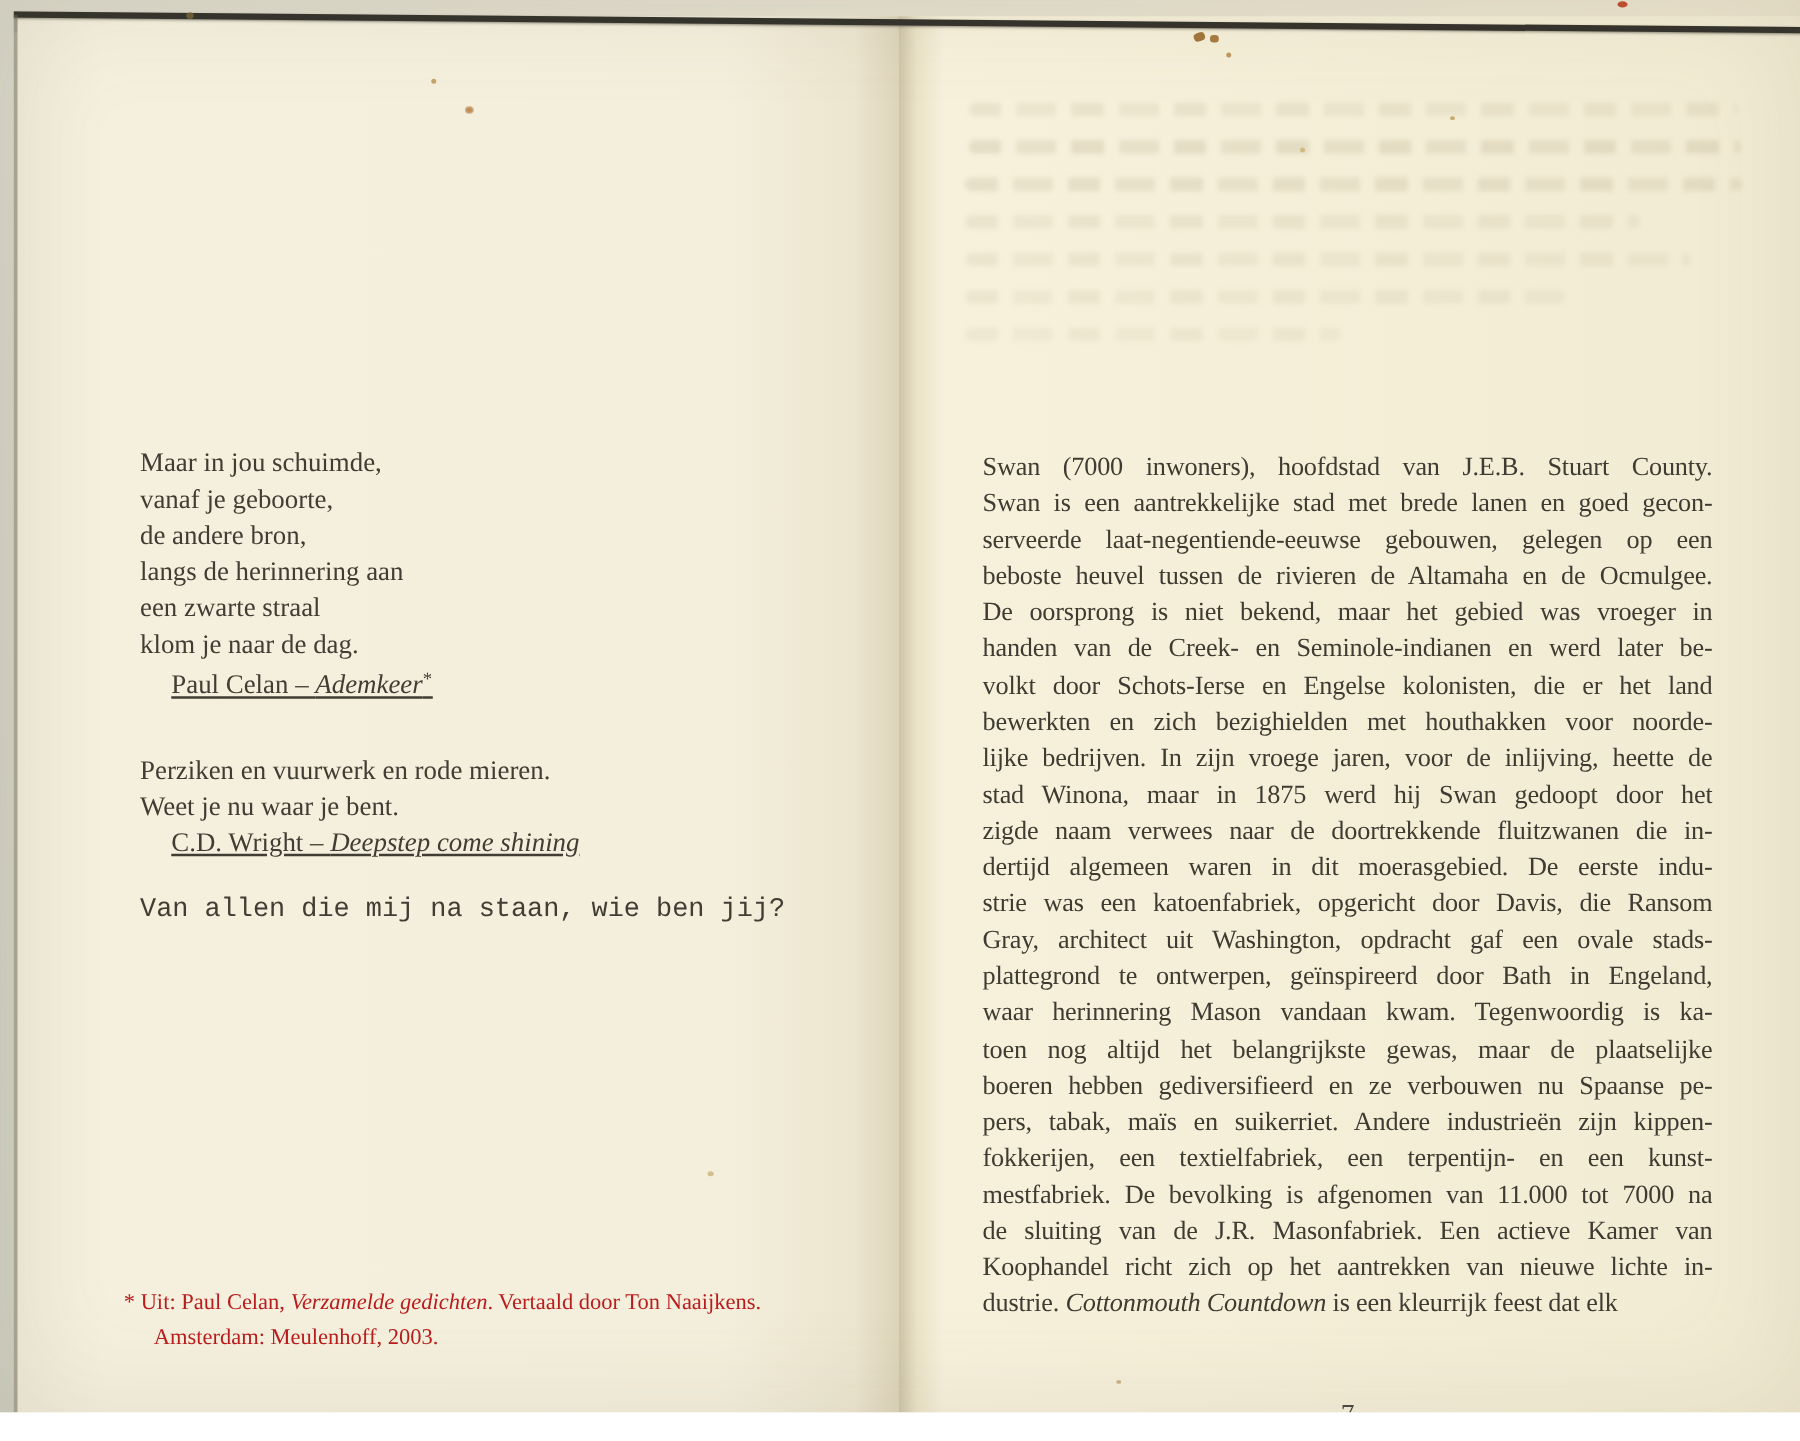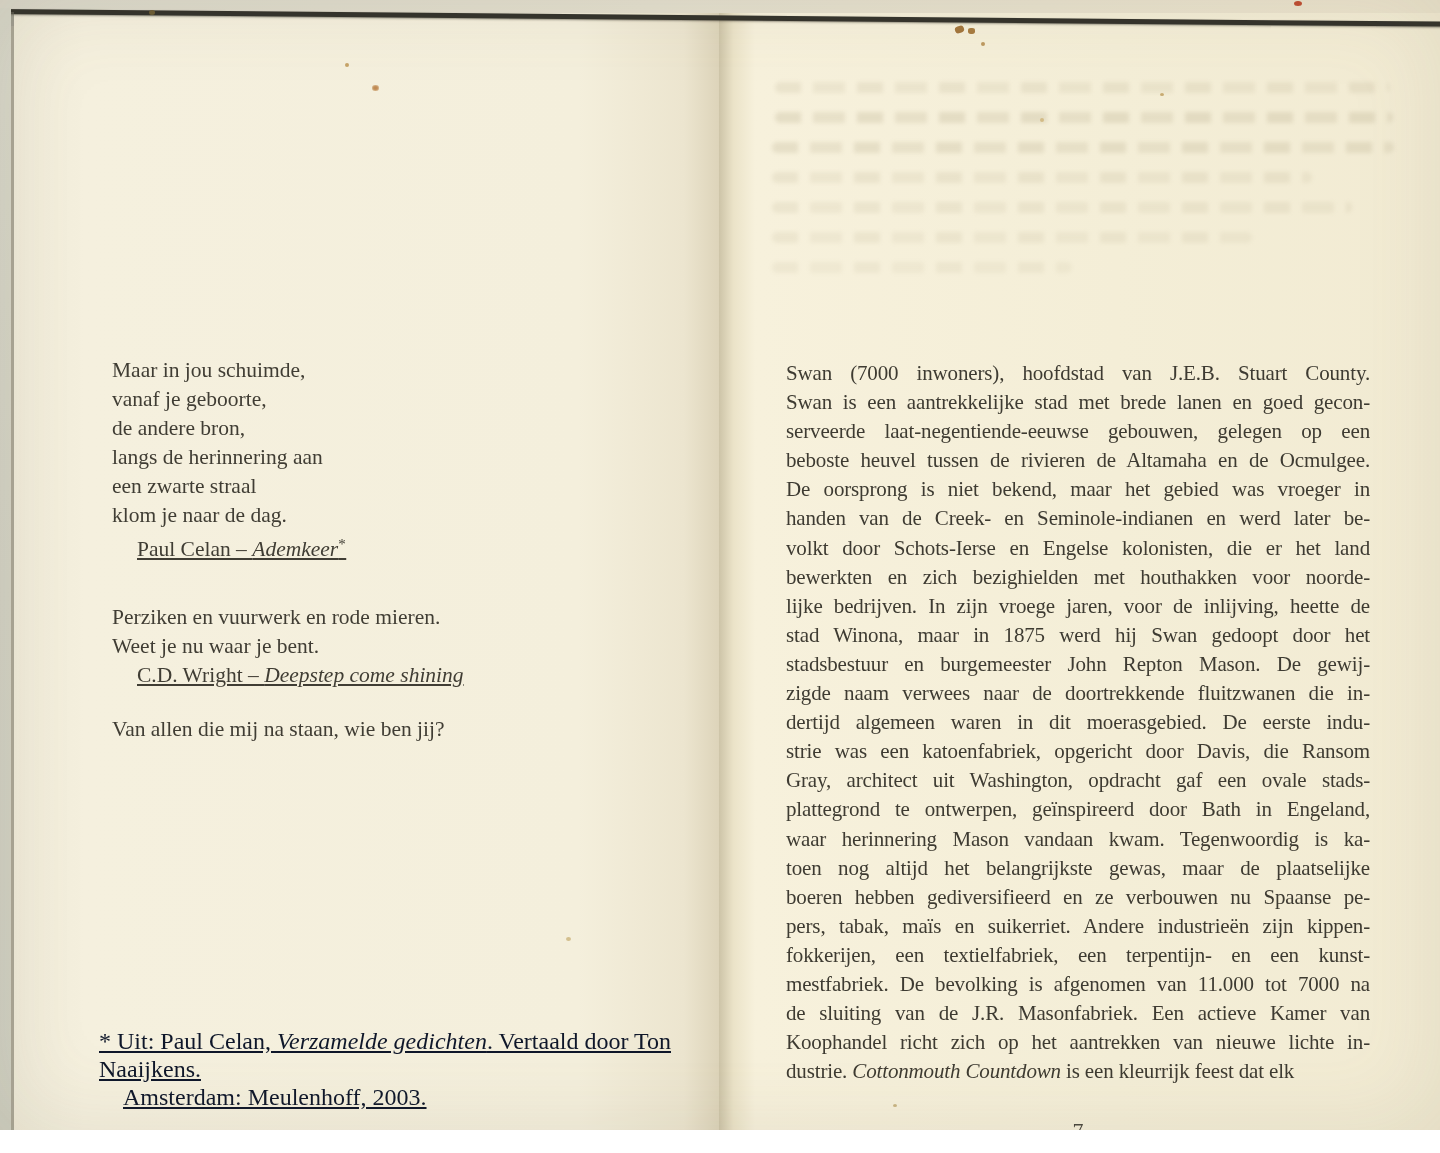--- a/index.html
+++ b/index.html
@@ -24,24 +24,24 @@
     background:linear-gradient(90deg,#f0ebd9 0%,#f5f0de 10%,#f4efdc 80%,#ece5cf 95%,#ddd4ba 100%);}
   .page-right{position:absolute;left:719px;top:13px;width:721px;height:1140px;
     background:linear-gradient(90deg,#cdc4a8 0%,#ebe3c8 2%,#f7f1dc 5%,#f4eed7 55%,#f2ebd3 100%);}
   .vignette{position:absolute;inset:0;pointer-events:none;
     box-shadow:inset 0 0 90px rgba(110,100,70,.12);}
   
   .poems{position:absolute;left:112px;top:356px;font-size:21.5px;line-height:29px;color:#403d34;}
   .pline{white-space:pre;}
   .attribution{padding-left:25px;text-decoration:underline;}
   .poem-gap1{margin-top:39px;}
-  .poem-gap2{margin-top:25px;}
+  .poem-gap2{margin-top:25px;font-family:Liberation Mono, monospace;}
   .it{font-style:italic;}
   .sup{font-size:.7em;vertical-align:.45em;letter-spacing:.5px;}
-  .footnote{position:absolute;left:99px;top:1027px;width:580px;font-size:24px;line-height:28px;color:#0f172a;text-decoration:underline;}
+  .footnote{position:absolute;left:99px;top:1027px;width:580px;font-size:18px;line-height:28px;color:#b91c1c;}
   .footnote .fn2{margin-left:24px;}
   
   .body-text{position:absolute;left:786px;top:359px;width:584px;
     font-size:21px;line-height:29.1px;letter-spacing:-0.15px;color:#3e3b32;}
   .jline{text-align:justify;text-align-last:justify;height:29.1px;overflow:hidden;}
   .jlast{text-align:left;height:29.1px;}
   .page-number{position:absolute;left:786px;top:1118px;width:584px;text-align:center;
     font-size:22px;color:#4a473e;}
   
   .ghost{position:absolute;height:11px;border-radius:5px;filter:blur(2.2px);opacity:.5;
@@ -119,21 +119,20 @@
         <div class="jline">Swan (7000 inwoners), hoofdstad van J.E.B. Stuart County.</div>
         <div class="jline">Swan is een aantrekkelijke stad met brede lanen en goed gecon-</div>
         <div class="jline">serveerde laat-negentiende-eeuwse gebouwen, gelegen op een</div>
         <div class="jline">beboste heuvel tussen de rivieren de Altamaha en de Ocmulgee.</div>
         <div class="jline">De oorsprong is niet bekend, maar het gebied was vroeger in</div>
         <div class="jline">handen van de Creek- en Seminole-indianen en werd later be-</div>
         <div class="jline">volkt door Schots-Ierse en Engelse kolonisten, die er het land</div>
         <div class="jline">bewerkten en zich bezighielden met houthakken voor noorde-</div>
         <div class="jline">lijke bedrijven. In zijn vroege jaren, voor de inlijving, heette de</div>
         <div class="jline">stad Winona, maar in 1875 werd hij Swan gedoopt door het</div>
-        <div class="jline">stadsbestuur en burgemeester John Repton Mason. De gewij-</div>
         <div class="jline">zigde naam verwees naar de doortrekkende fluitzwanen die in-</div>
         <div class="jline">dertijd algemeen waren in dit moerasgebied. De eerste indu-</div>
         <div class="jline">strie was een katoenfabriek, opgericht door Davis, die Ransom</div>
         <div class="jline">Gray, architect uit Washington, opdracht gaf een ovale stads-</div>
         <div class="jline">plattegrond te ontwerpen, geïnspireerd door Bath in Engeland,</div>
         <div class="jline">waar herinnering Mason vandaan kwam. Tegenwoordig is ka-</div>
         <div class="jline">toen nog altijd het belangrijkste gewas, maar de plaatselijke</div>
         <div class="jline">boeren hebben gediversifieerd en ze verbouwen nu Spaanse pe-</div>
         <div class="jline">pers, tabak, maïs en suikerriet. Andere industrieën zijn kippen-</div>
         <div class="jline">fokkerijen, een textielfabriek, een terpentijn- en een kunst-</div>

